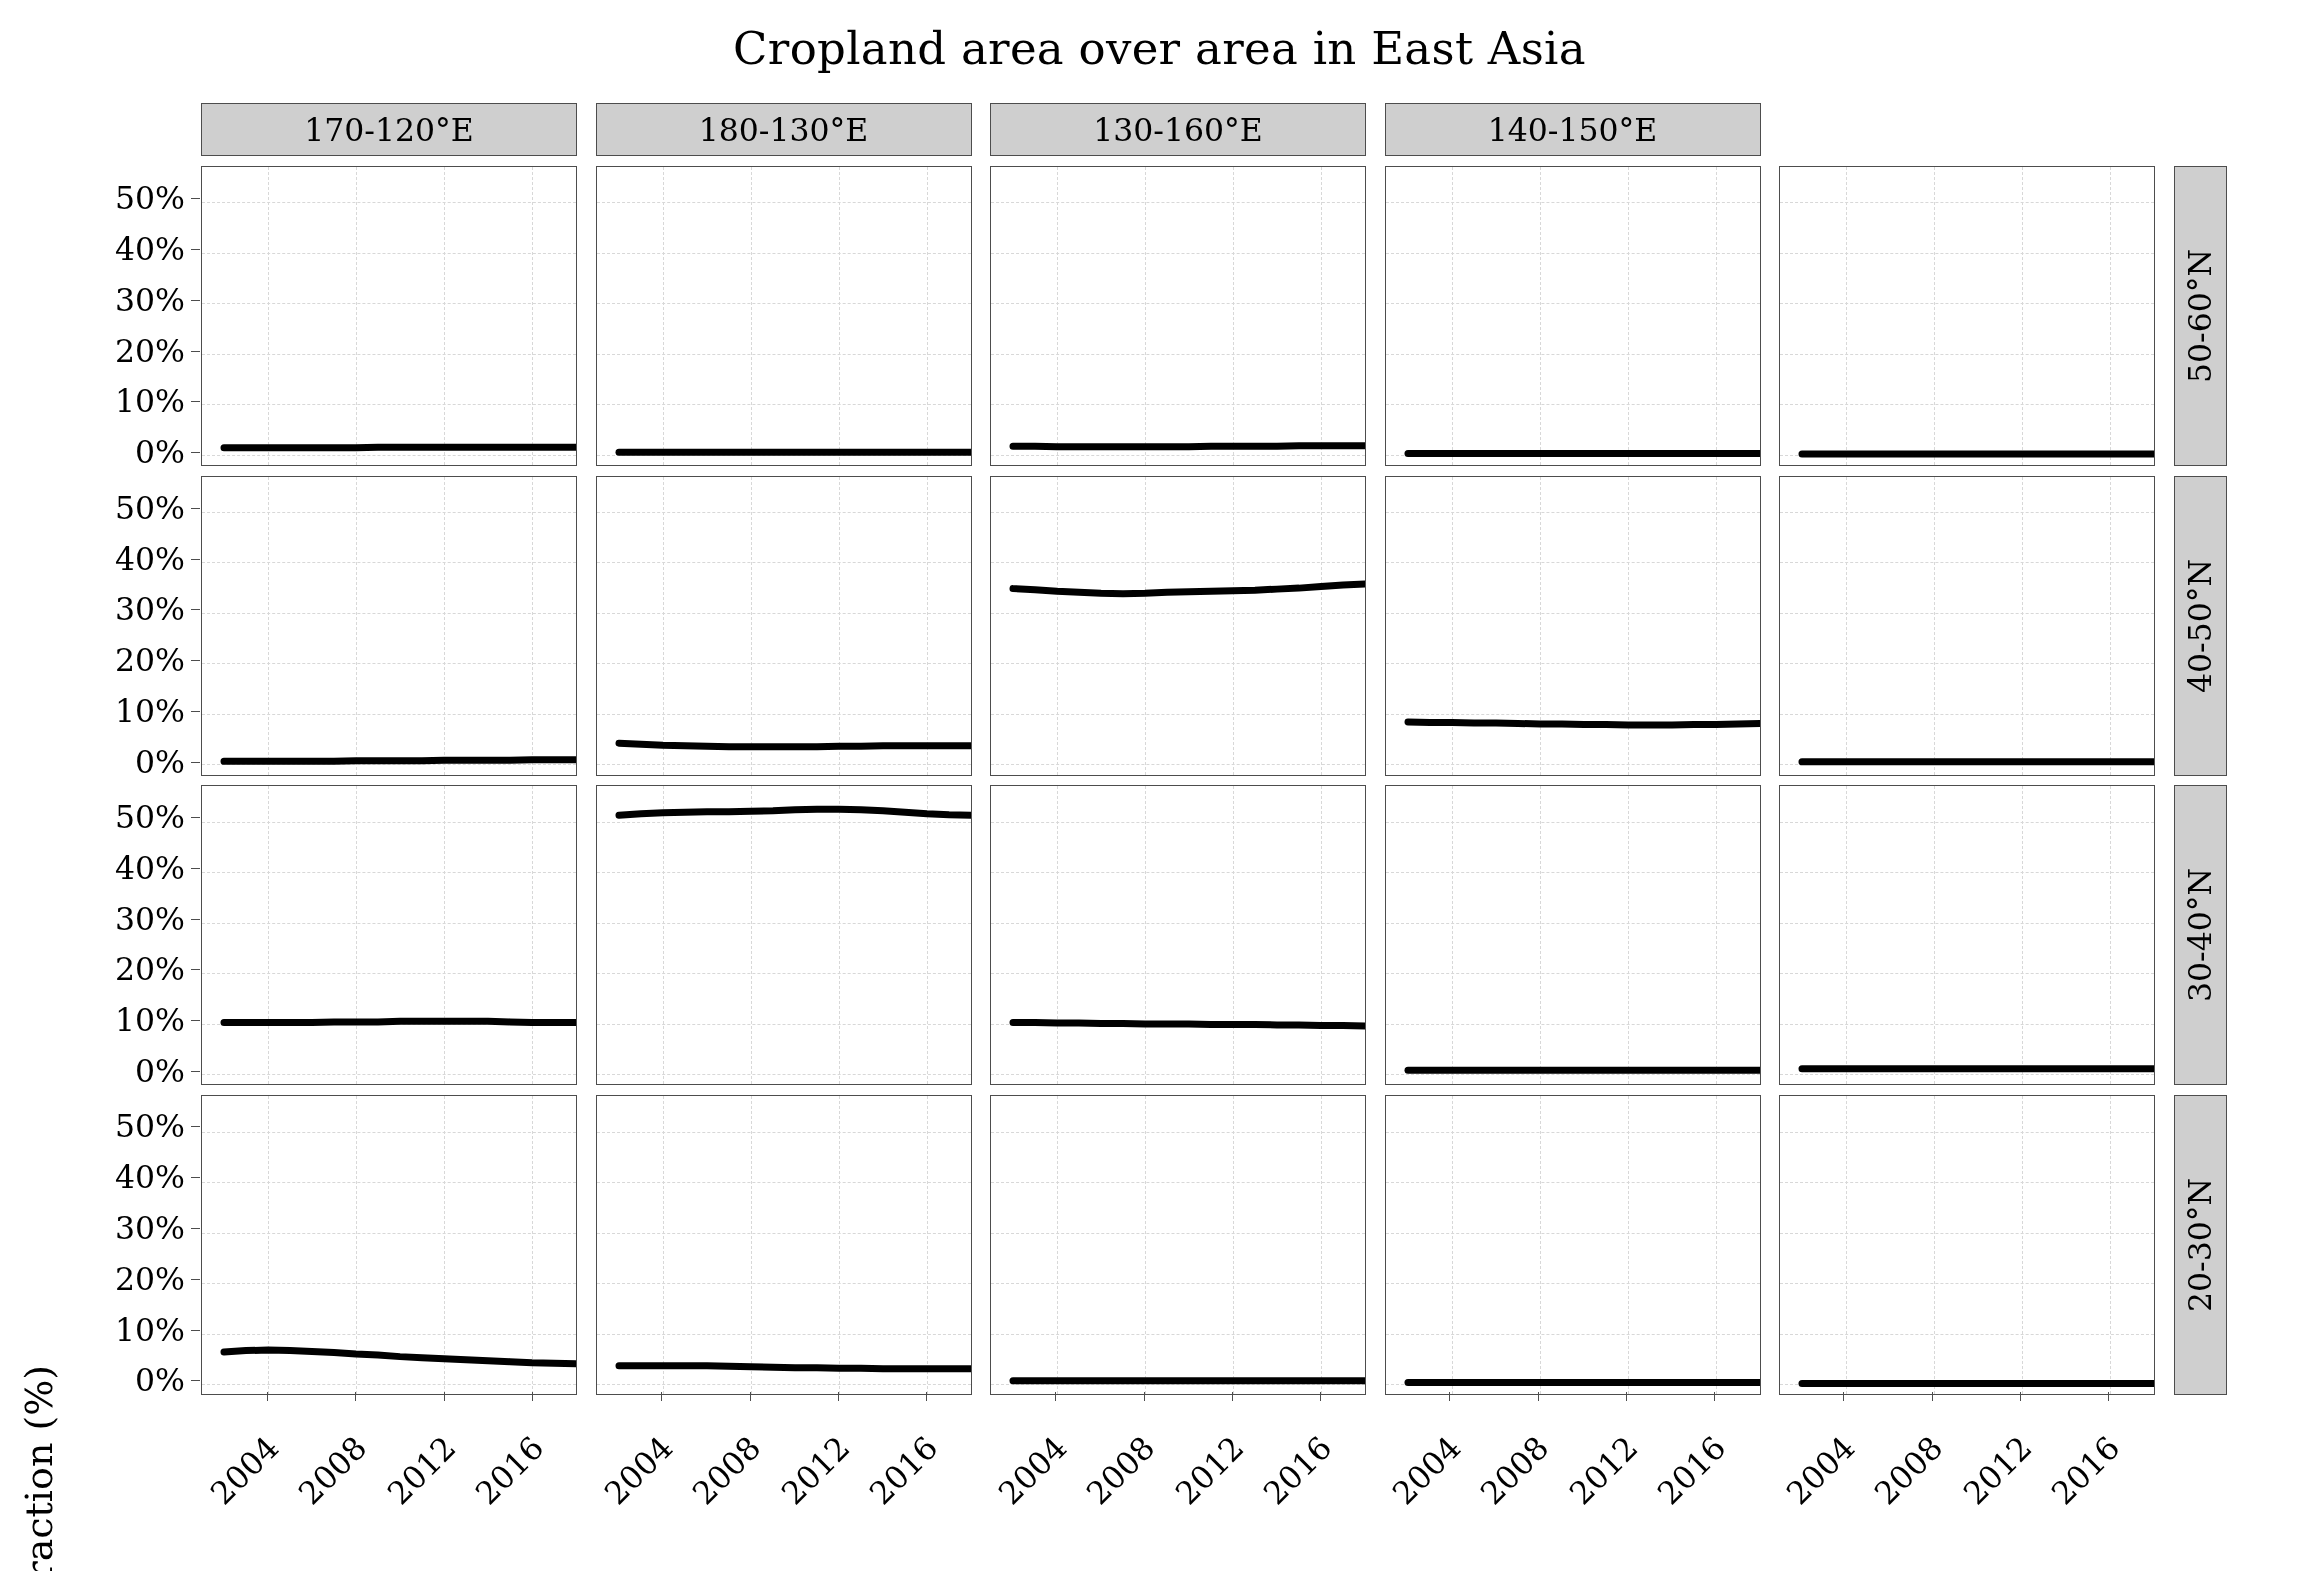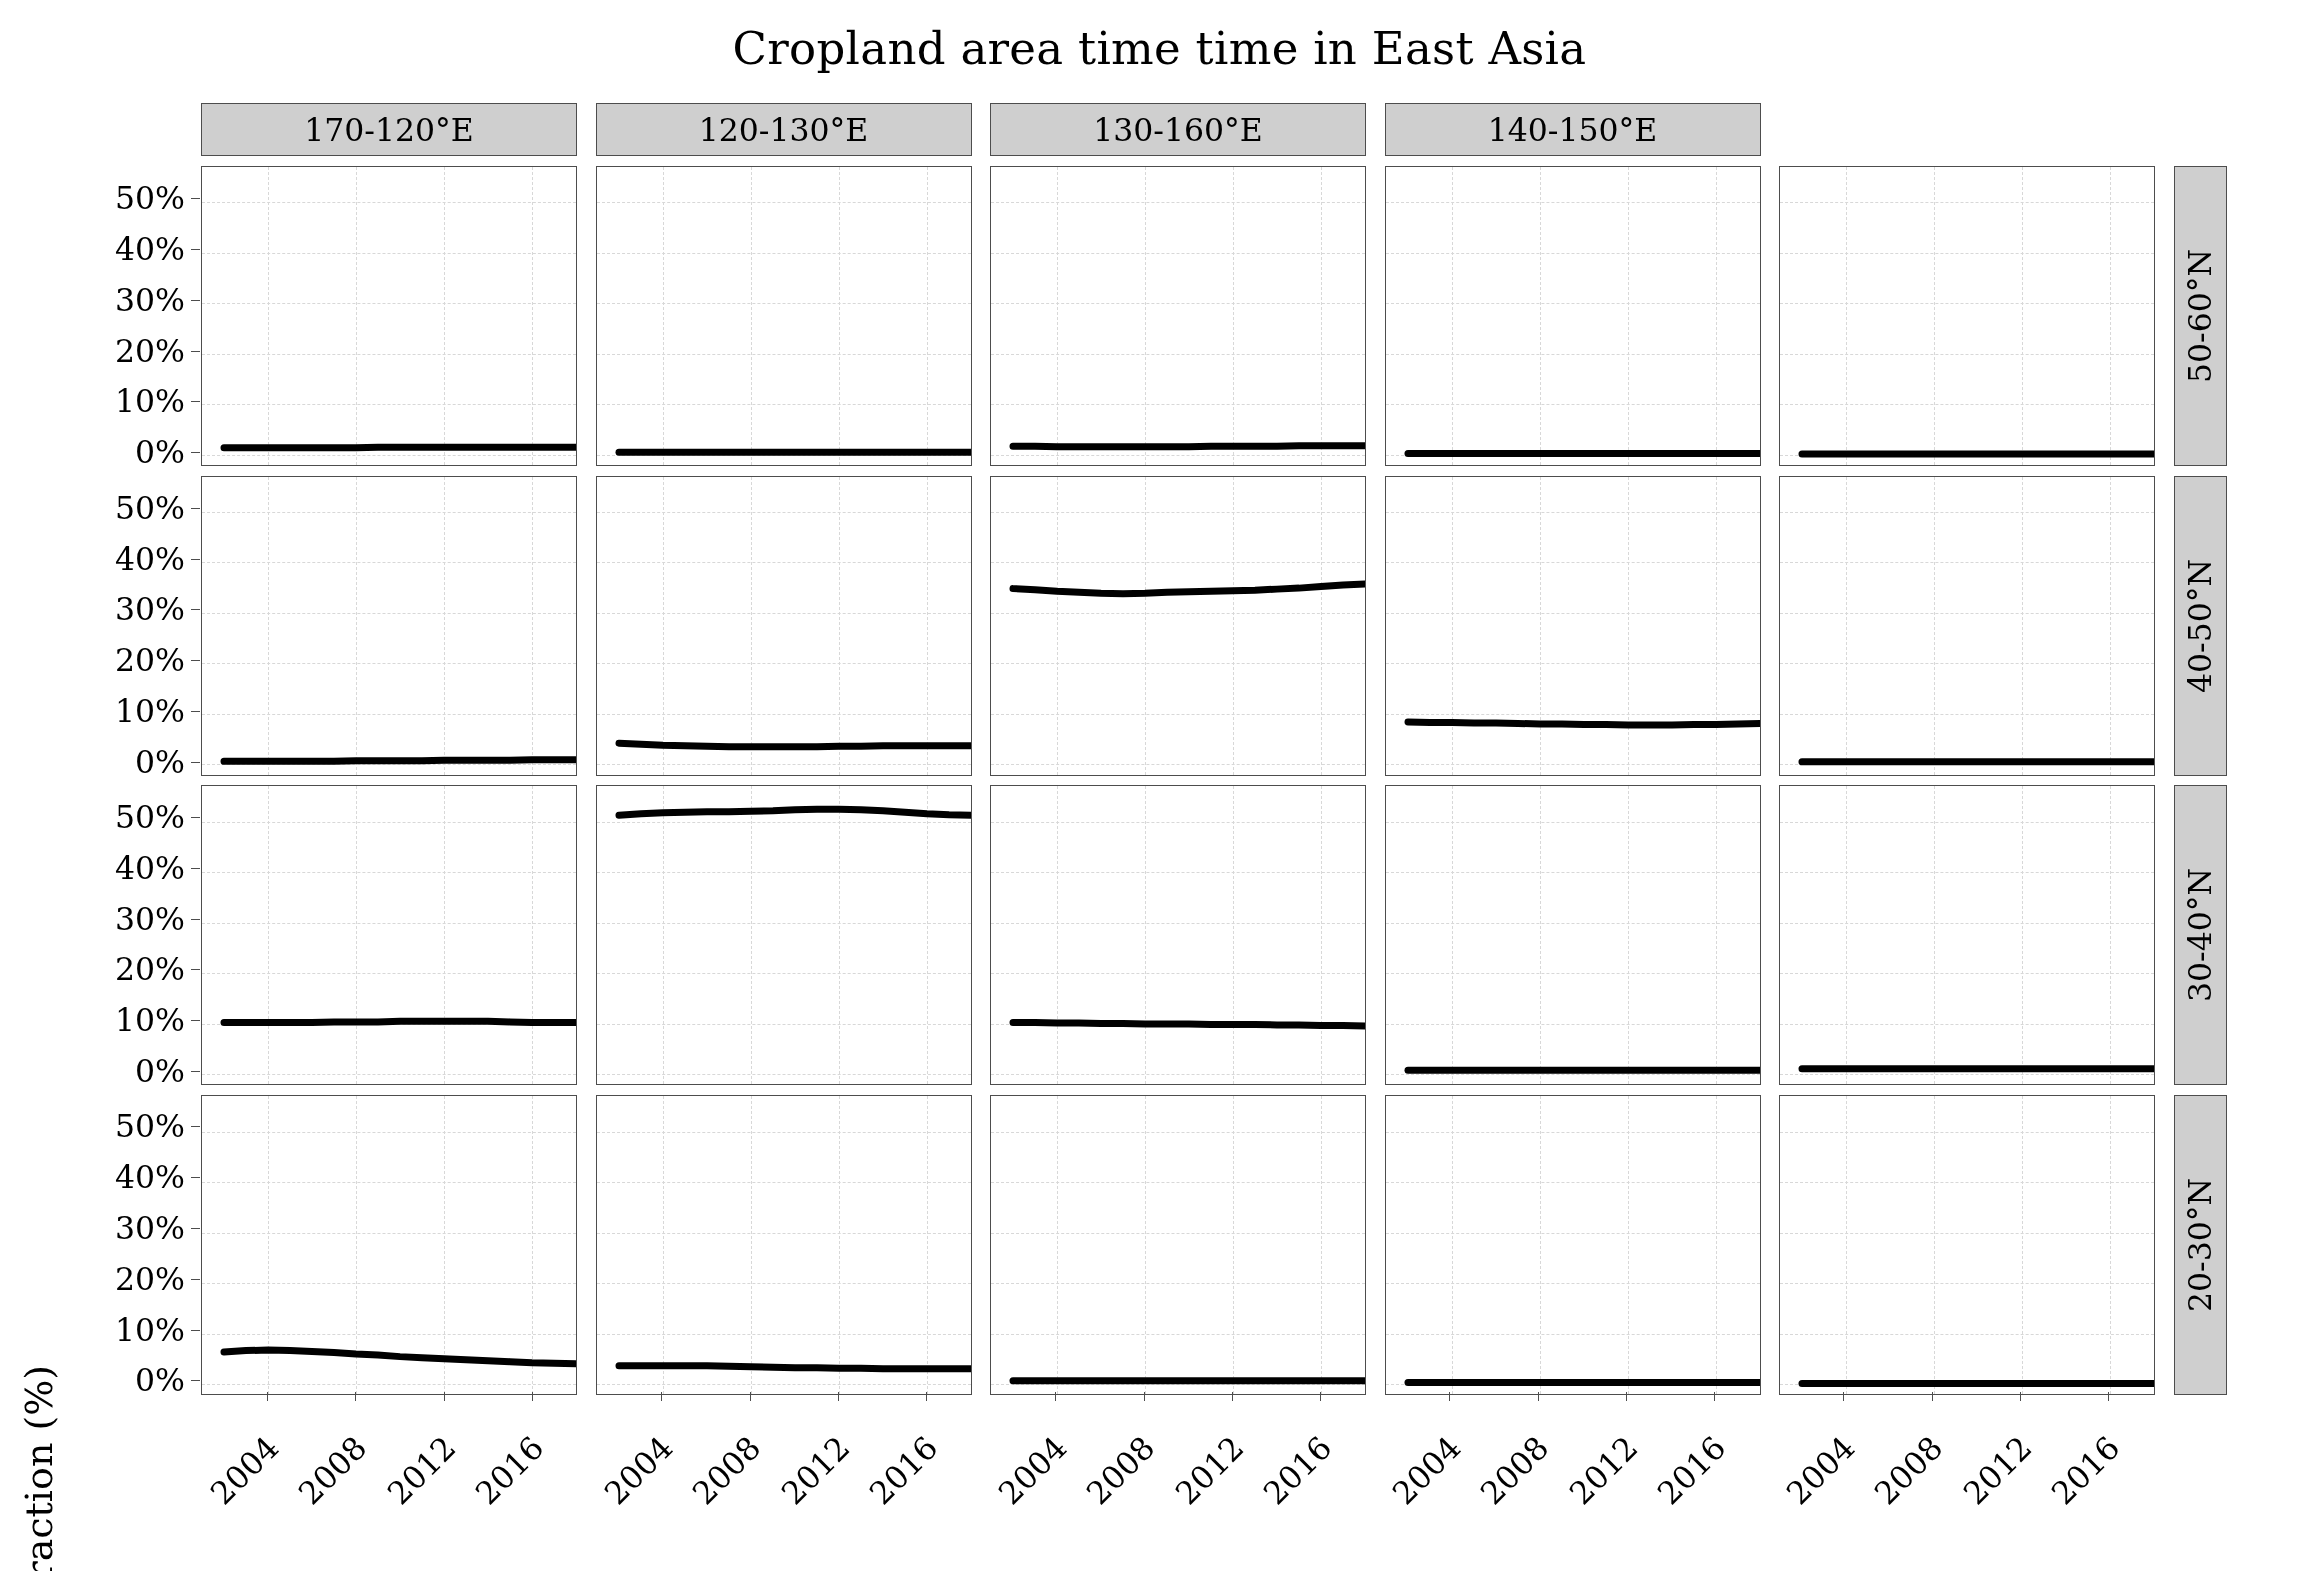--- a/index.html
+++ b/index.html
@@ -163,30 +163,30 @@
     width: 0;
     border-left: 1.6px solid #4d4d4d;
     height: 8.7px;
   }
 </style>
 </head>
 <body>
 
 <div id="page">
 
-  <div class="chart-title">Cropland area time time in East Asia</div>
+  <div class="chart-title">Cropland area over area in East Asia</div>
 
   <div class="ylab-wrap">
     <div class="ylab">Croplands fraction (%)</div>
   </div>
 
   <div id="grid">
     <div class="col-strip-row">
         <div class="col-strip">170-120°E</div>
-        <div class="col-strip">120-130°E</div>
+        <div class="col-strip">180-130°E</div>
         <div class="col-strip">130-160°E</div>
         <div class="col-strip">140-150°E</div>
       </div>
 
   <div class="panel-row">
         <div class="panel">
           <div class="gl gl-h" style="top: 96.6102%;"></div>
           <div class="gl gl-h" style="top: 79.661%;"></div>
           <div class="gl gl-h" style="top: 62.7119%;"></div>
           <div class="gl gl-h" style="top: 45.7627%;"></div>

